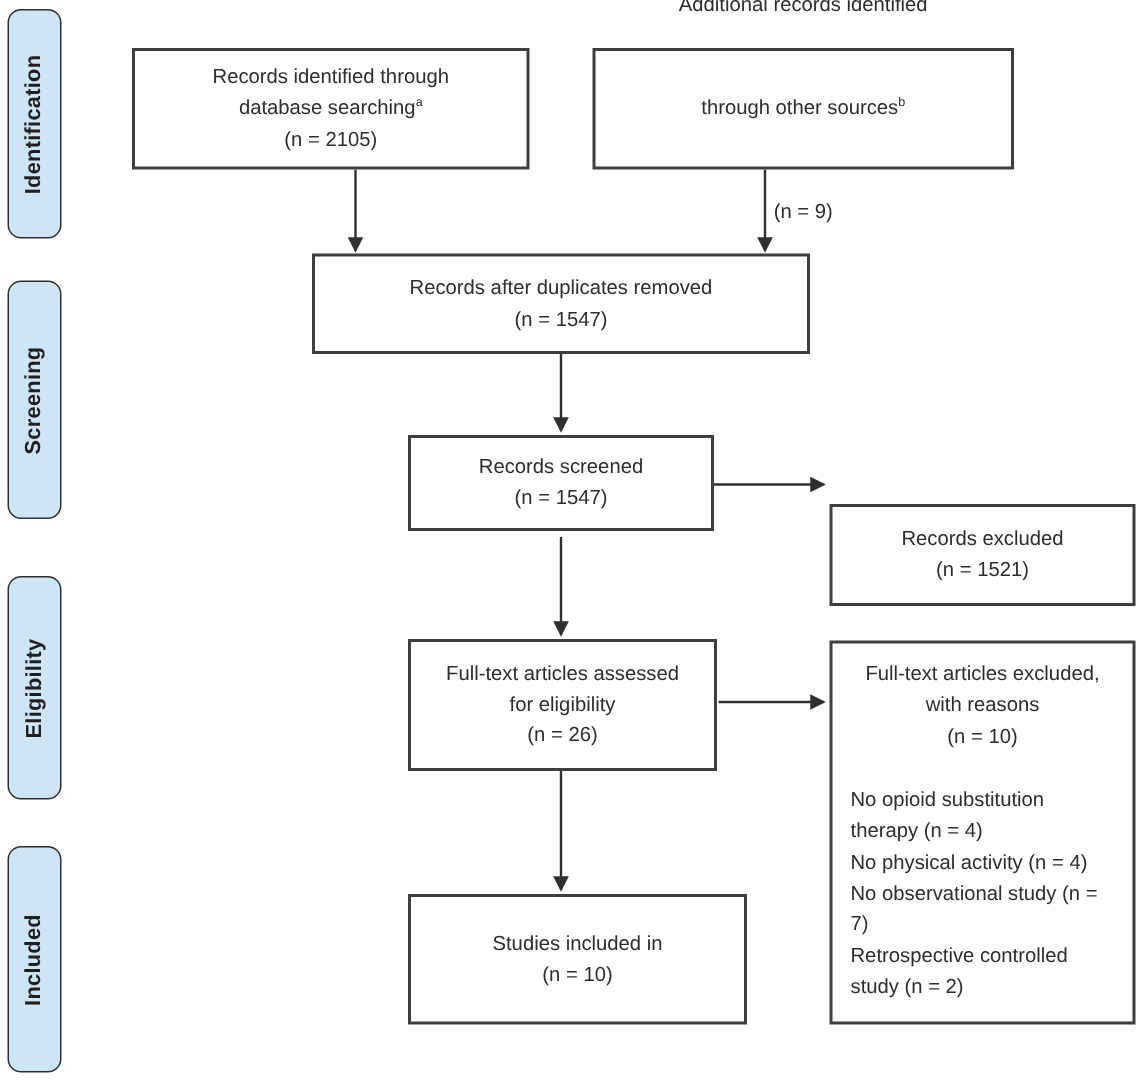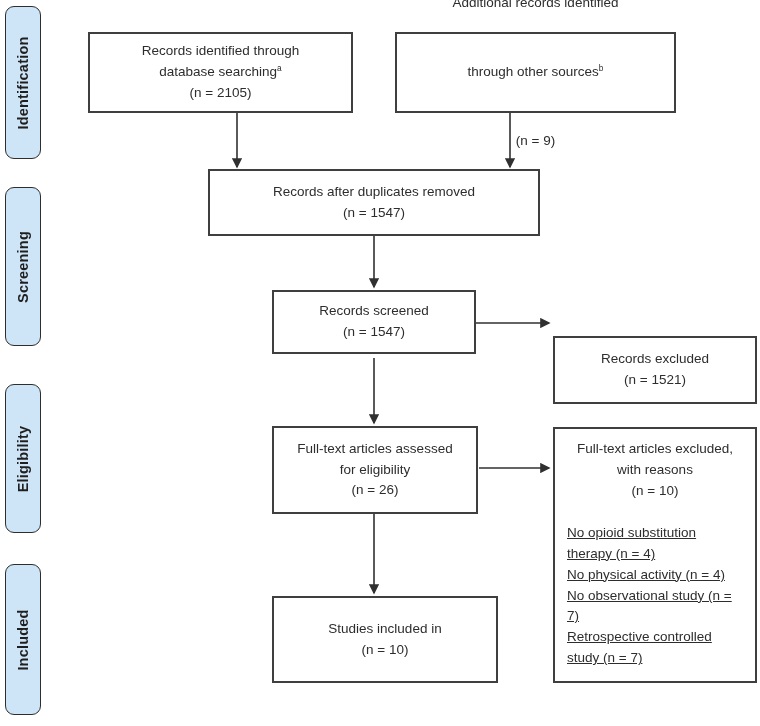--- a/index.html
+++ b/index.html
@@ -63,21 +63,21 @@
   .fbox sup { font-size: 0.62em; line-height: 0; }
   .fbox.tall {
     justify-content: flex-start;
     padding: 10px 12px;
   }
   .reasons {
     width: 100%;
     text-align: left;
     margin-top: 21px;
   }
-  .reasons > div { line-height: 1.55; text-decoration: underline; }
+  .reasons > div { line-height: 1.55; }
 </style>
 </head>
 <body>
 
 <div class="canvas">
 
   <svg class="arrows" viewBox="0 0 760 726">
     <defs>
       <marker id="ah" viewBox="0 0 10 10" refX="8.5" refY="5" markerWidth="6.5" markerHeight="6.5" orient="auto-start-reverse">
         <path d="M0,0 L10,5 L0,10 z" fill="#303030"></path>
@@ -139,21 +139,21 @@
   </div>
 
   <div class="fbox tall" style="left:553px; top:427px; width:204px; height:256px;">
     <div>Full-text articles excluded,</div>
     <div>with reasons</div>
     <div>(n = 10)</div>
     <div class="reasons">
       <div>No opioid substitution therapy (n = 4)</div>
       <div>No physical activity (n = 4)</div>
       <div>No observational study (n = 7)</div>
-      <div>Retrospective controlled study (n = 7)</div>
+      <div>Retrospective controlled study (n = 2)</div>
     </div>
   </div>
 
   <div class="fbox" style="left:272px; top:596px; width:226px; height:87px;">
     <div>Studies included in</div>
     <div>(n = 10)</div>
   </div>
 
 </div>
 

